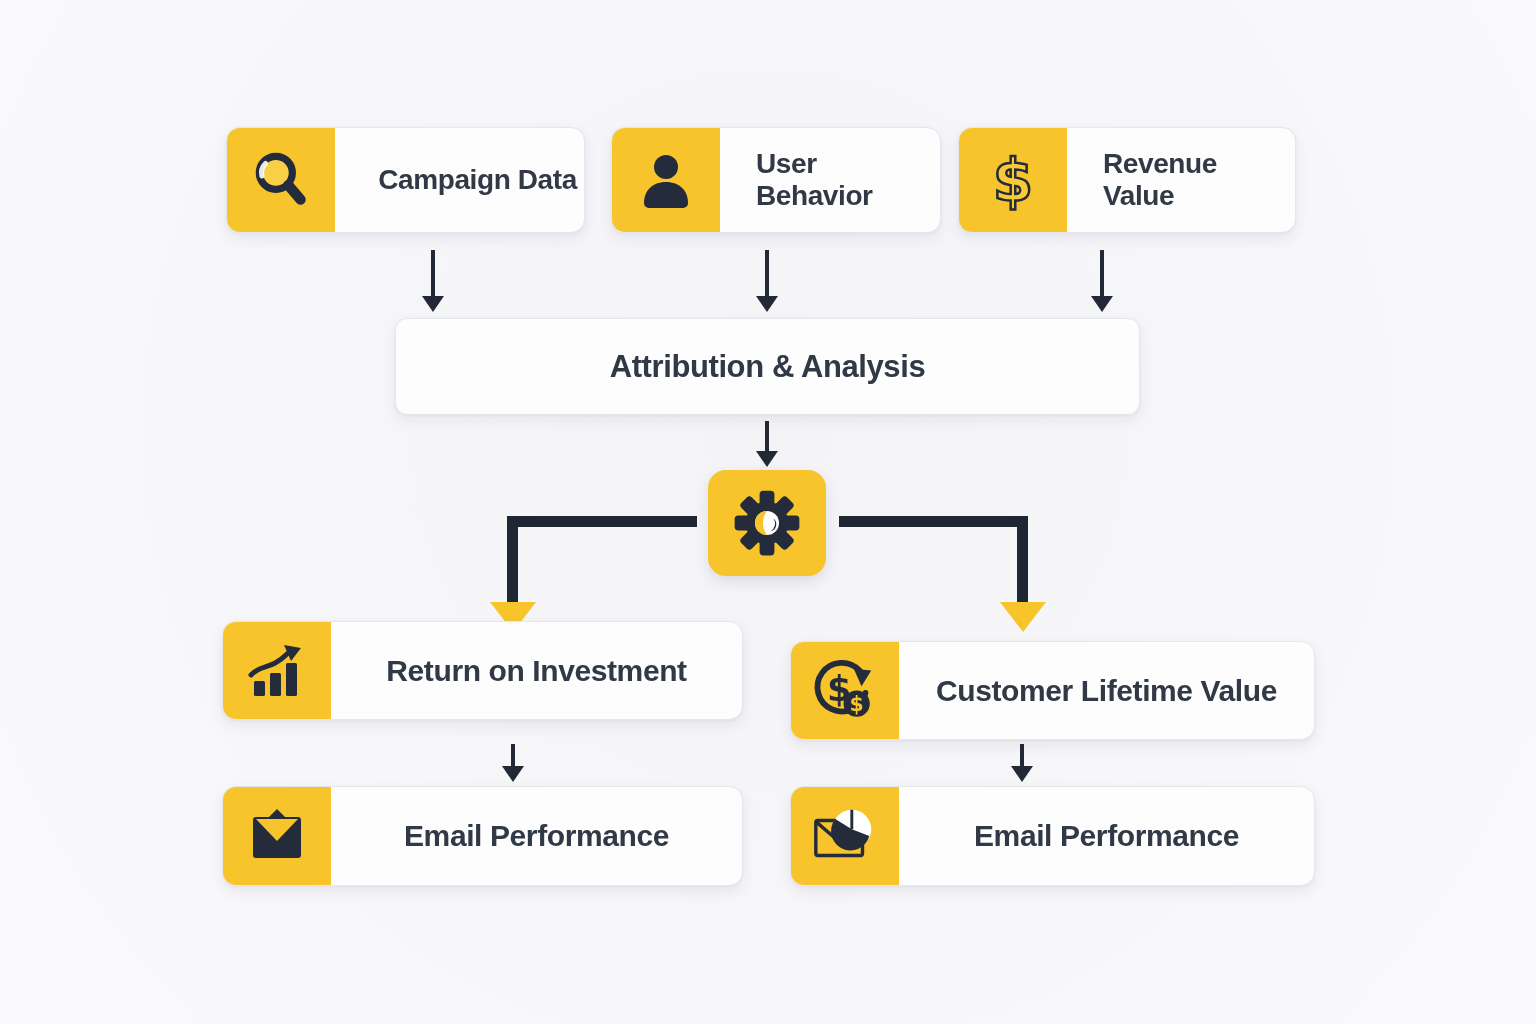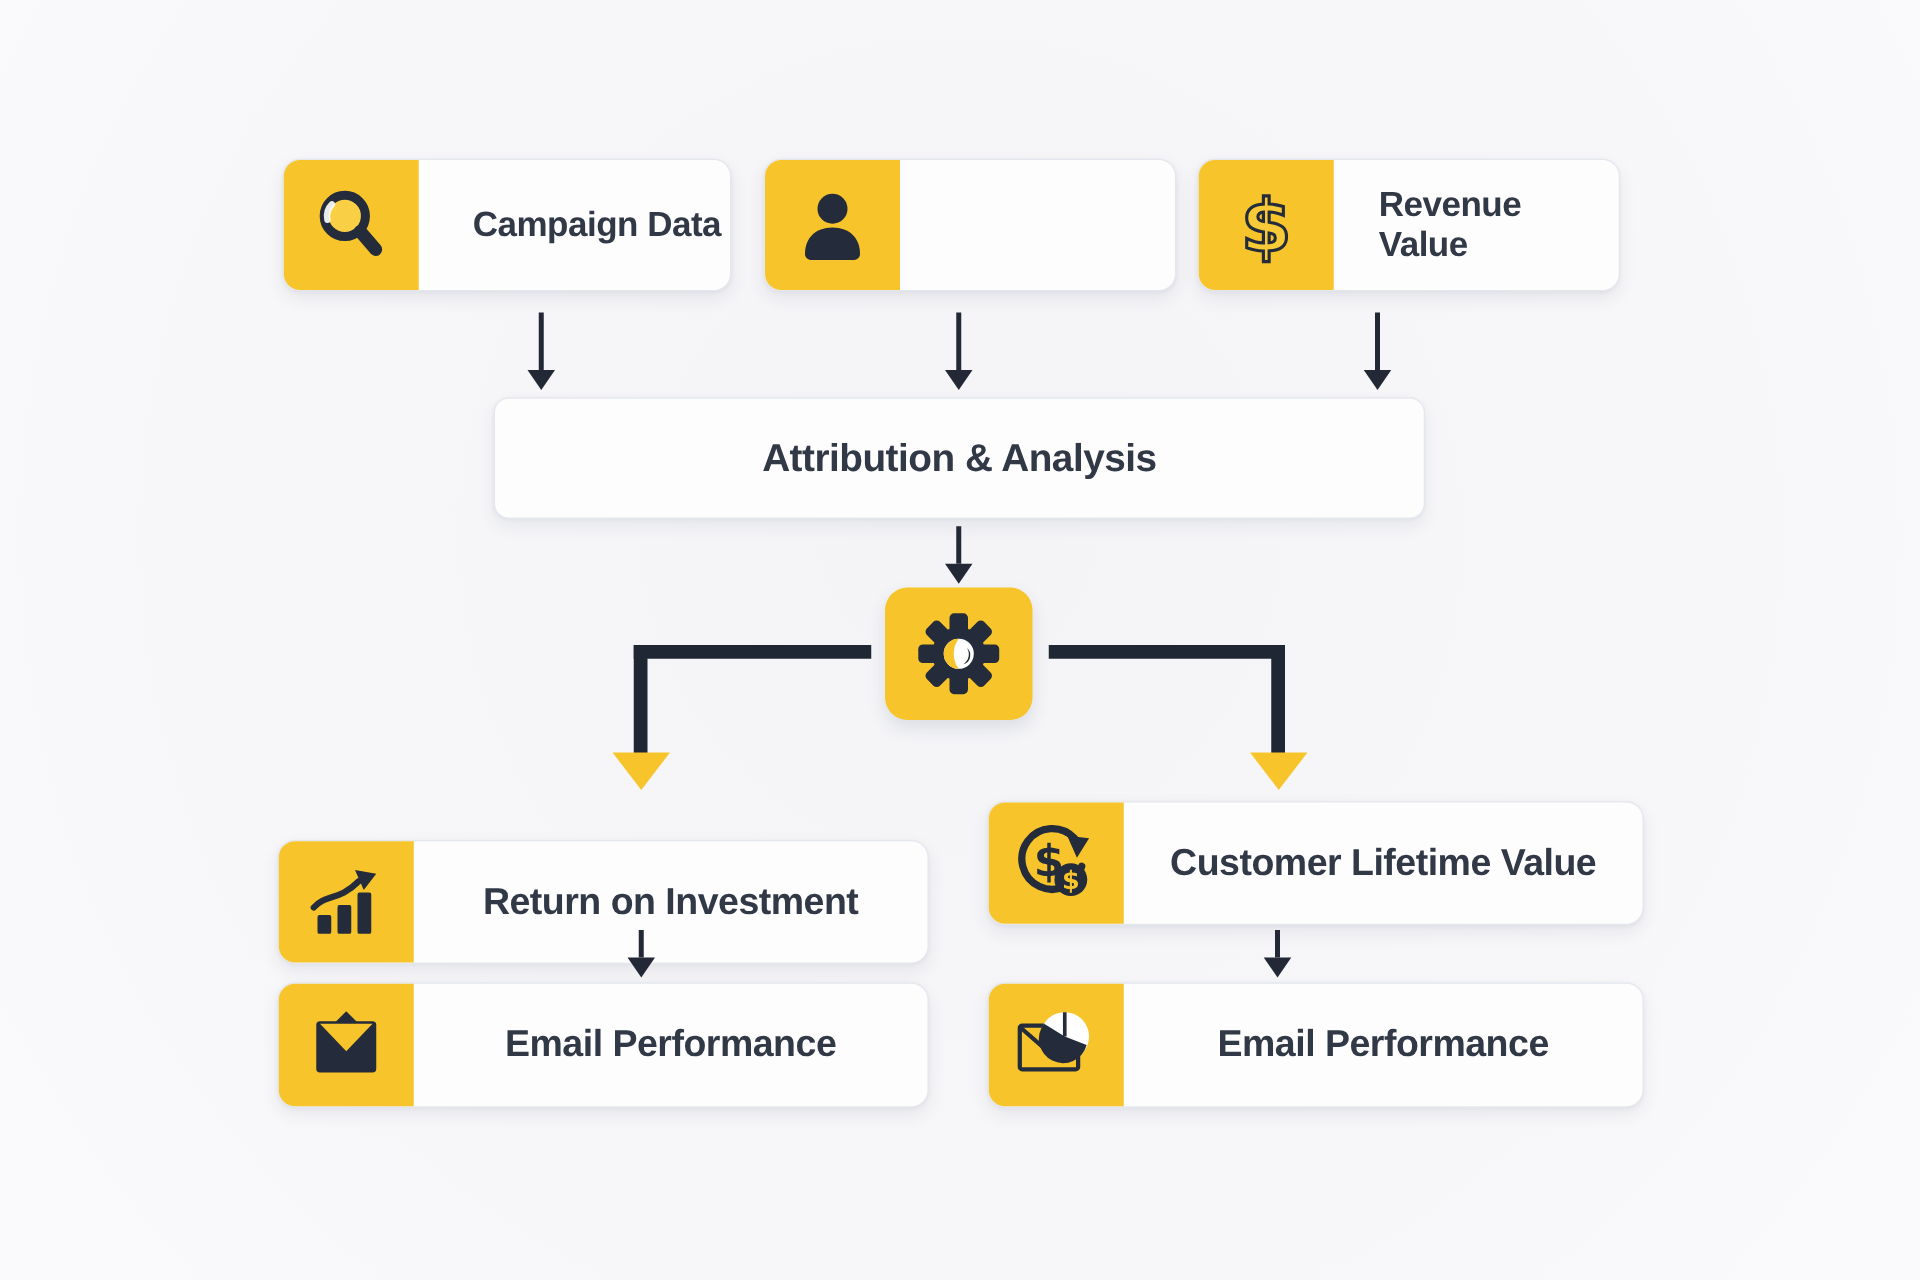--- a/index.html
+++ b/index.html
@@ -116,20 +116,21 @@
 
   <div class="node top" style="left:611px; top:127px; width:330px; height:106px;">
     <div class="icon-panel">
       <span>
         <svg width="64" height="64" viewBox="0 0 64 64">
           <circle cx="32" cy="19" r="12" fill="#242b3a"></circle>
           <path d="M32 34 C18 34 10 43 10 55 C10 58.5 12.5 60 16 60 L48 60 C51.5 60 54 58.5 54 55 C54 43 46 34 32 34 Z" fill="#242b3a"></path>
         </svg>
       </span>
     </div>
+    <div class="label-area">User Behavior</div>
   </div>
 
   <div class="node top" style="left:958px; top:127px; width:338px; height:106px;">
     <div class="icon-panel">
       <span>
         <svg width="64" height="64" viewBox="0 0 64 64">
           <text x="32" y="53" text-anchor="middle" font-family="DejaVu Sans, sans-serif" font-size="58" font-weight="bold" fill="#f8ca38" stroke="#242b3a" stroke-width="2.5">$</text>
         </svg>
       </span>
     </div>
@@ -176,21 +177,21 @@
   </div>
 
   <div class="h-line" style="left:507px; top:516px; width:190px;"></div>
   <div class="v-line" style="left:507px; top:516px; height:88px;"></div>
   <div class="yellow-head" style="left:490px; top:602px;"></div>
 
   <div class="h-line" style="left:839px; top:516px; width:189px;"></div>
   <div class="v-line" style="left:1017px; top:516px; height:88px;"></div>
   <div class="yellow-head" style="left:1000px; top:602px;"></div>
 
-  <div class="node bottom" style="left:222px; top:672px; width:521px; height:99px;">
+  <div class="node bottom" style="left:222px; top:621px; width:521px; height:99px;">
     <div class="icon-panel">
       <span>
         <svg width="64" height="64" viewBox="0 0 64 64">
           <g fill="#242b3a">
             <rect x="9" y="42" width="11" height="15" rx="1.5"></rect>
             <rect x="25" y="34" width="11" height="23" rx="1.5"></rect>
             <rect x="41" y="24" width="11" height="33" rx="1.5"></rect>
           </g>
           <path d="M6 36 C16 25 26 31 42 15" stroke="#242b3a" stroke-width="5" fill="none" stroke-linecap="round"></path>
           <polygon points="39,6 56,9 46,22" fill="#242b3a"></polygon>

